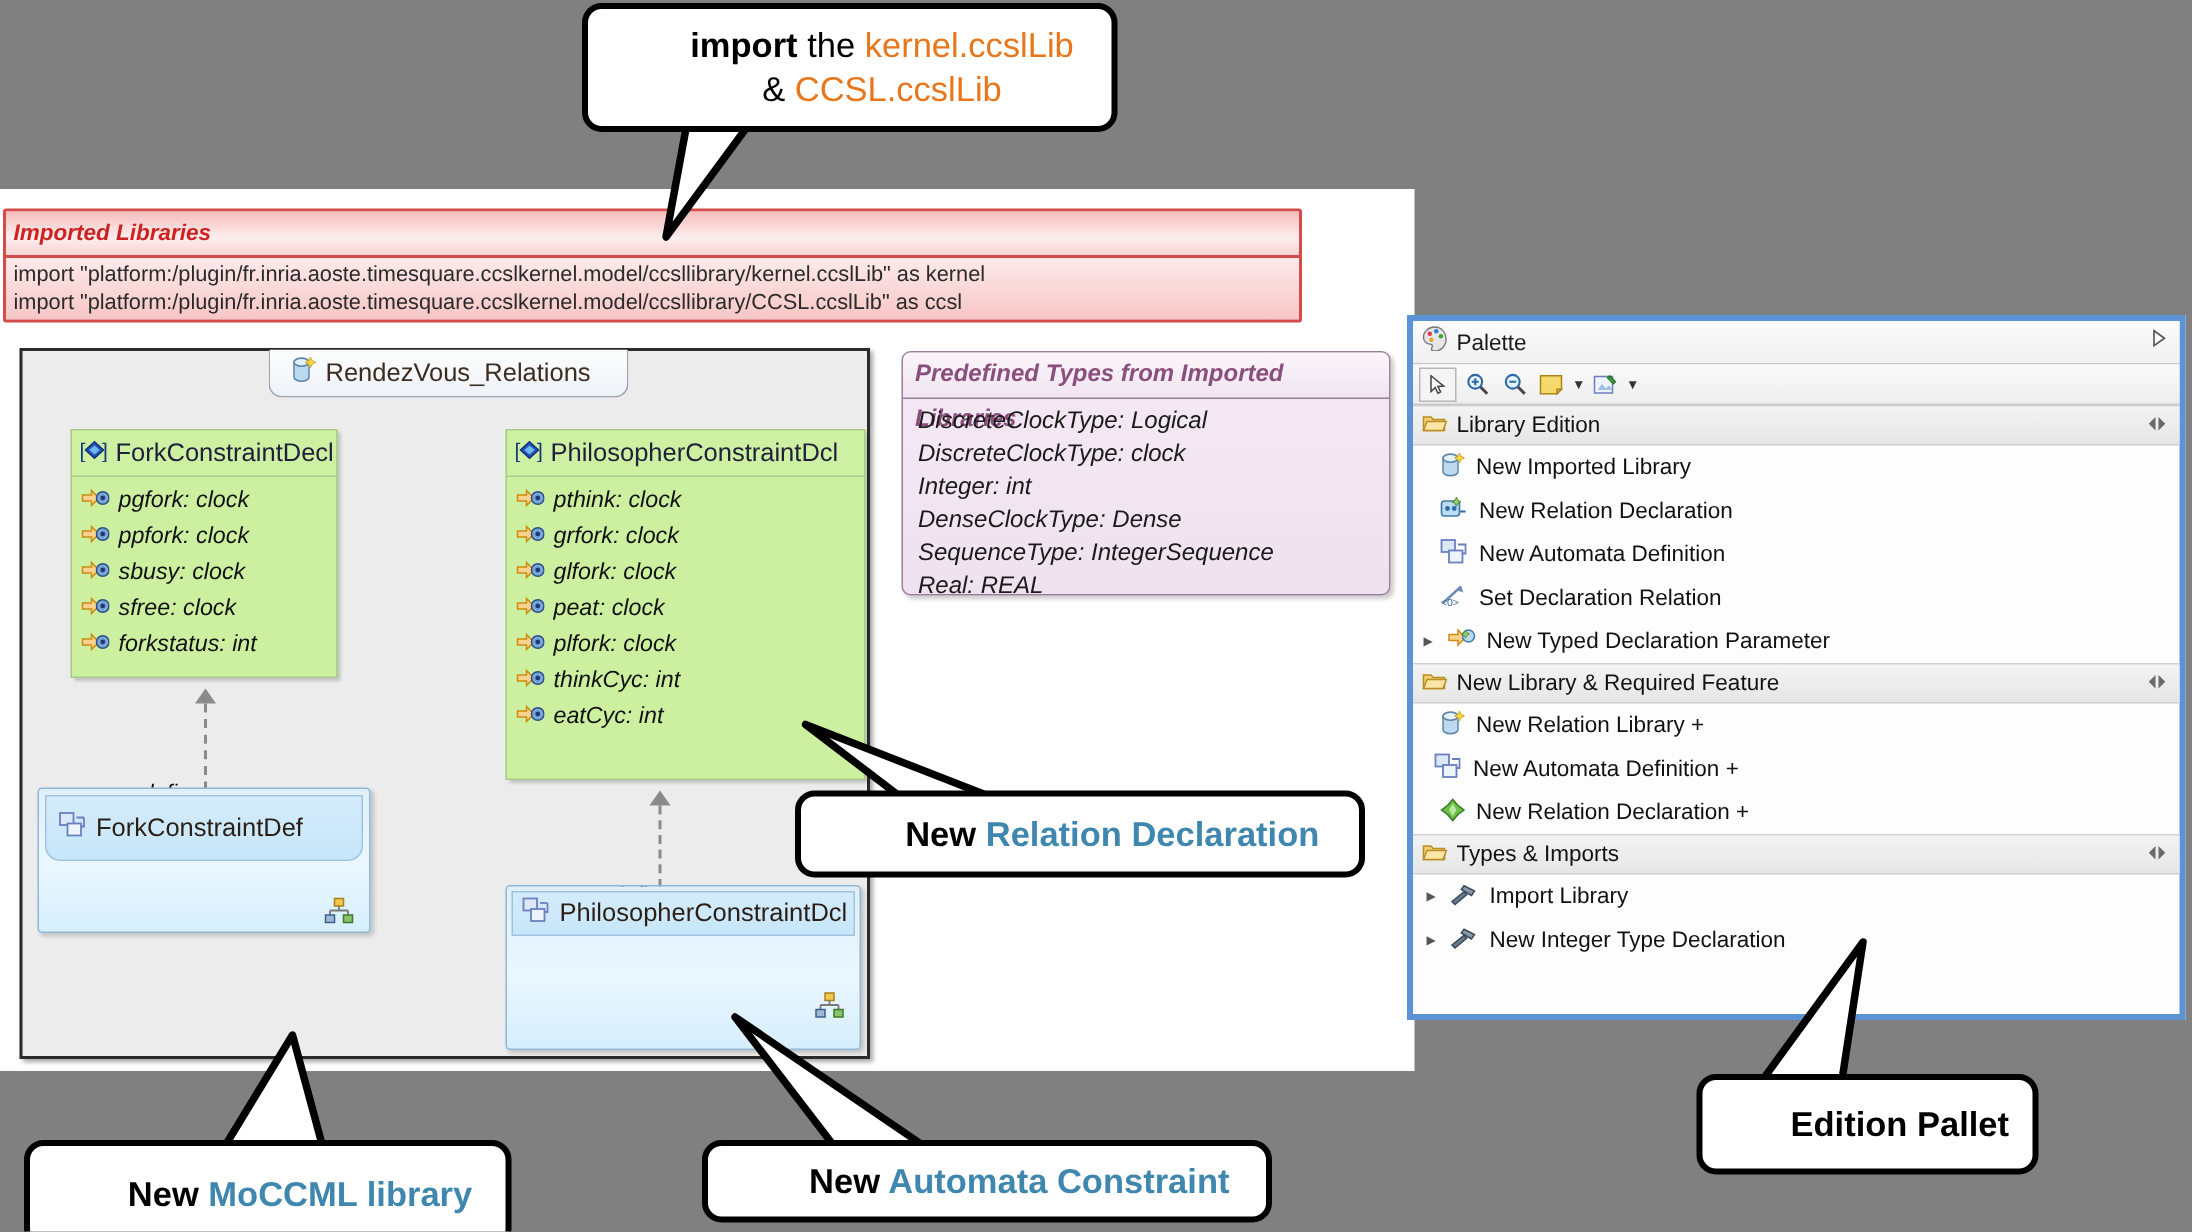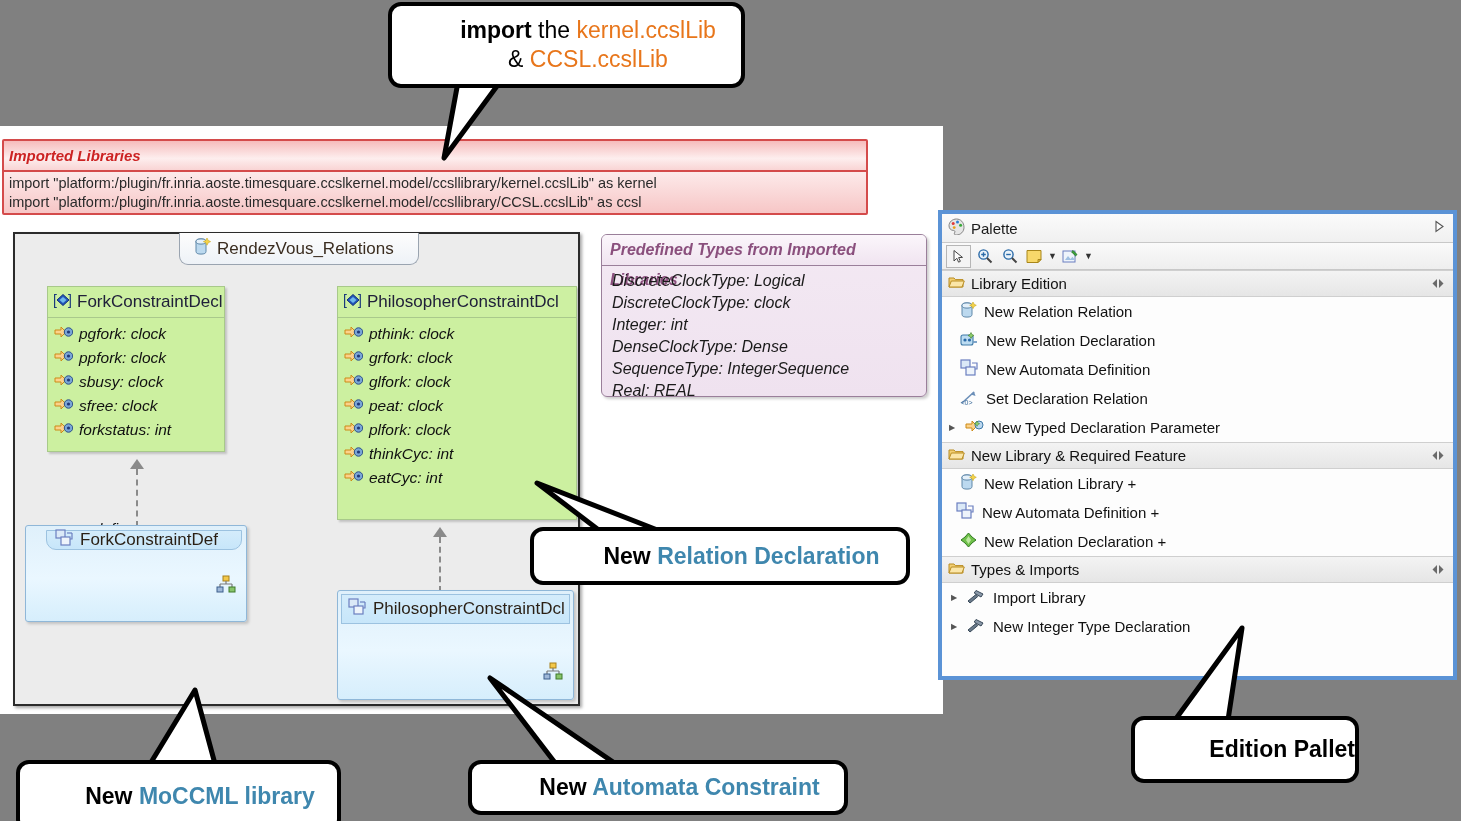--- a/index.html
+++ b/index.html
@@ -70,21 +70,21 @@
   #phil-decl{left:337px;top:286px;width:240px;height:234px;}
   
   .uml-def{
     position:absolute;
     background:linear-gradient(to bottom,#dff0fb,#eaf7ff 55%,#d6eefc);
     border:1px solid #8fb7d8;border-radius:3px;
     box-shadow:2px 2px 3px rgba(0,0,0,.18);
     box-sizing:border-box;
   }
   .uml-def .def-head{
-    margin:4px 4px 0 20px;height:20px;
+    margin:4px 4px 0 4px;height:44px;
     display:flex;align-items:center;gap:5px;padding-left:8px;
     background:linear-gradient(to bottom,#d4ecfb,#c7e6fa);
     border:1px solid #9cc2e0;
     border-bottom-left-radius:10px;border-bottom-right-radius:10px;
     font-size:17px;color:#2a1f14;white-space:nowrap;box-sizing:border-box;
   }
   .uml-def .def-body{position:relative;height:calc(100% - 40px);}
   .uml-def .def-badge{position:absolute;right:10px;bottom:8px;}
   #fork-def{left:25px;top:525px;width:222px;height:97px;}
   #phil-def{left:337px;top:590px;width:237px;height:110px;}
@@ -163,21 +163,21 @@
     text-align:center;box-sizing:border-box;padding-left:43px;
   }
   .callout .c-text{line-height:1.25;}
   .b{font-weight:bold;color:#000;}
   .or{color:#e8761b;}
   .bl{color:#3f87ae;font-weight:bold;}
   #callout-import{left:388px;top:2px;width:357px;height:86px;font-size:23px;}
   #callout-reldecl{left:530px;top:527px;width:380px;height:58px;font-size:23px;font-weight:bold;}
   #callout-moccml{left:16px;top:760px;width:325px;height:72px;font-size:23px;font-weight:bold;}
   #callout-automata{left:468px;top:760px;width:380px;height:55px;font-size:23px;font-weight:bold;}
-  #callout-pallet{left:1131px;top:716px;width:228px;height:67px;font-size:23px;font-weight:bold;justify-content:flex-end;}
+  #callout-pallet{left:1131px;top:716px;width:228px;height:67px;font-size:23px;font-weight:bold;}
   .tail{position:absolute;}
   
   .ico{display:inline-block;vertical-align:middle;}
 </style>
 </head>
 <body>
 
 <div id="editor-panel"></div>
 
 <div id="imported-libs">
@@ -473,21 +473,21 @@
 
   <div class="pal-item">
     <span class="ico">
       <svg width="17" height="18" viewBox="0 0 17 18">
           <ellipse cx="7" cy="4.5" rx="5" ry="2.6" fill="#cfe4f5" stroke="#5e87a8" stroke-width="1"></ellipse>
           <path d="M2 4.5v9a5 2.6 0 0 0 10 0v-9" fill="#bcd9ef" stroke="#5e87a8" stroke-width="1"></path>
           <ellipse cx="7" cy="4.5" rx="5" ry="2.6" fill="#e4f0fa" stroke="#5e87a8" stroke-width="1"></ellipse>
           <path d="M13 1l1.1 2.2 2.2 1.1-2.2 1.1L13 7.6 11.9 5.4 9.7 4.3l2.2-1.1z" fill="#f5d34a" stroke="#c8a81e" stroke-width=".6"></path>
         </svg>
     </span>
-    <span>New Relation Relation</span>
+    <span>New Imported Library</span>
   </div>
 
   <div class="pal-item">
     <span class="ico">
       <svg width="19" height="17" viewBox="0 0 19 17">
           <rect x="1" y="4" width="12" height="10" rx="2" fill="#bcdcf2" stroke="#3f7aa8" stroke-width="1.1"></rect>
           <circle cx="5" cy="9" r="1.6" fill="#2a6aa8"></circle>
           <circle cx="9.5" cy="9" r="1.6" fill="#2a6aa8"></circle>
           <path d="M11 1.5l1 2 2 1-2 1-1 2-1-2-2-1 2-1z" fill="#8fd06a" stroke="#3f7a2a" stroke-width=".6"></path>
           <path d="M13.5 11h3.5" stroke="#2a6aa8" stroke-width="1.2"></path>

